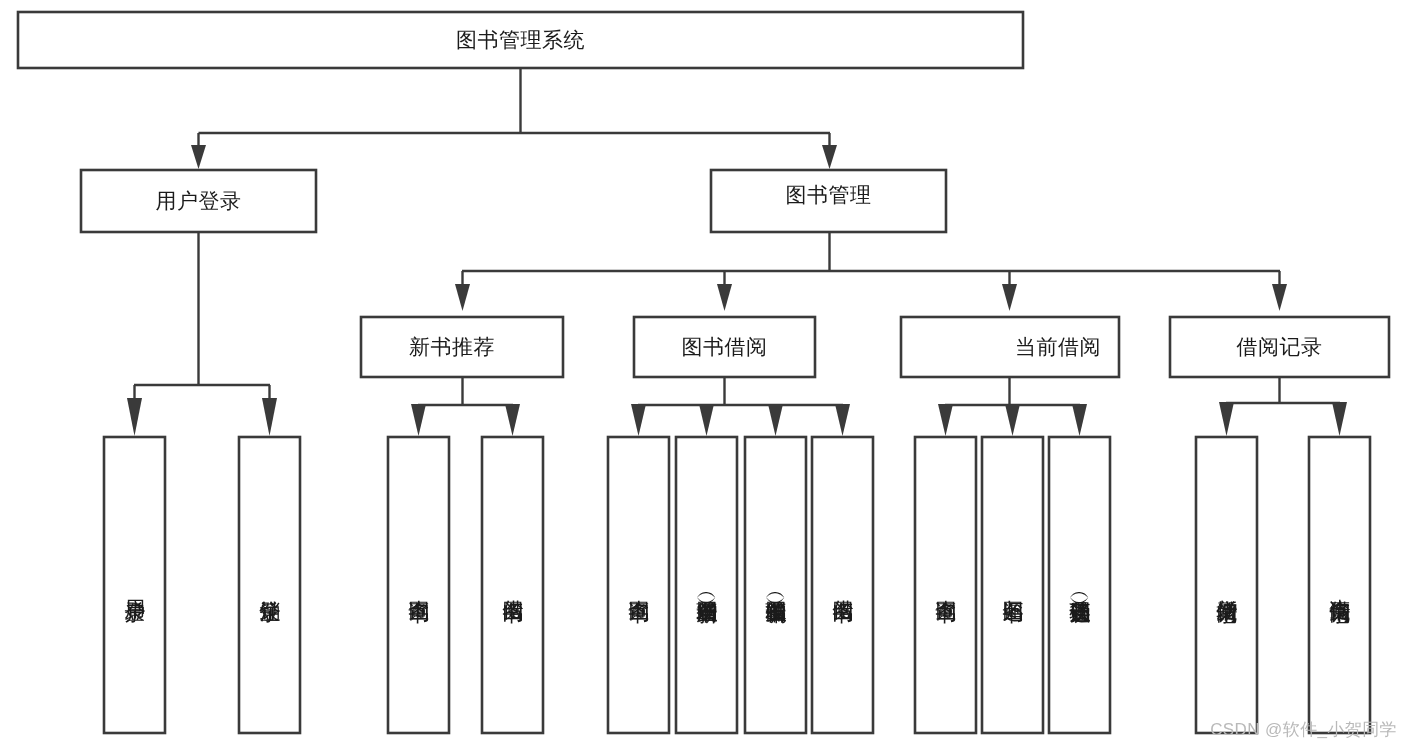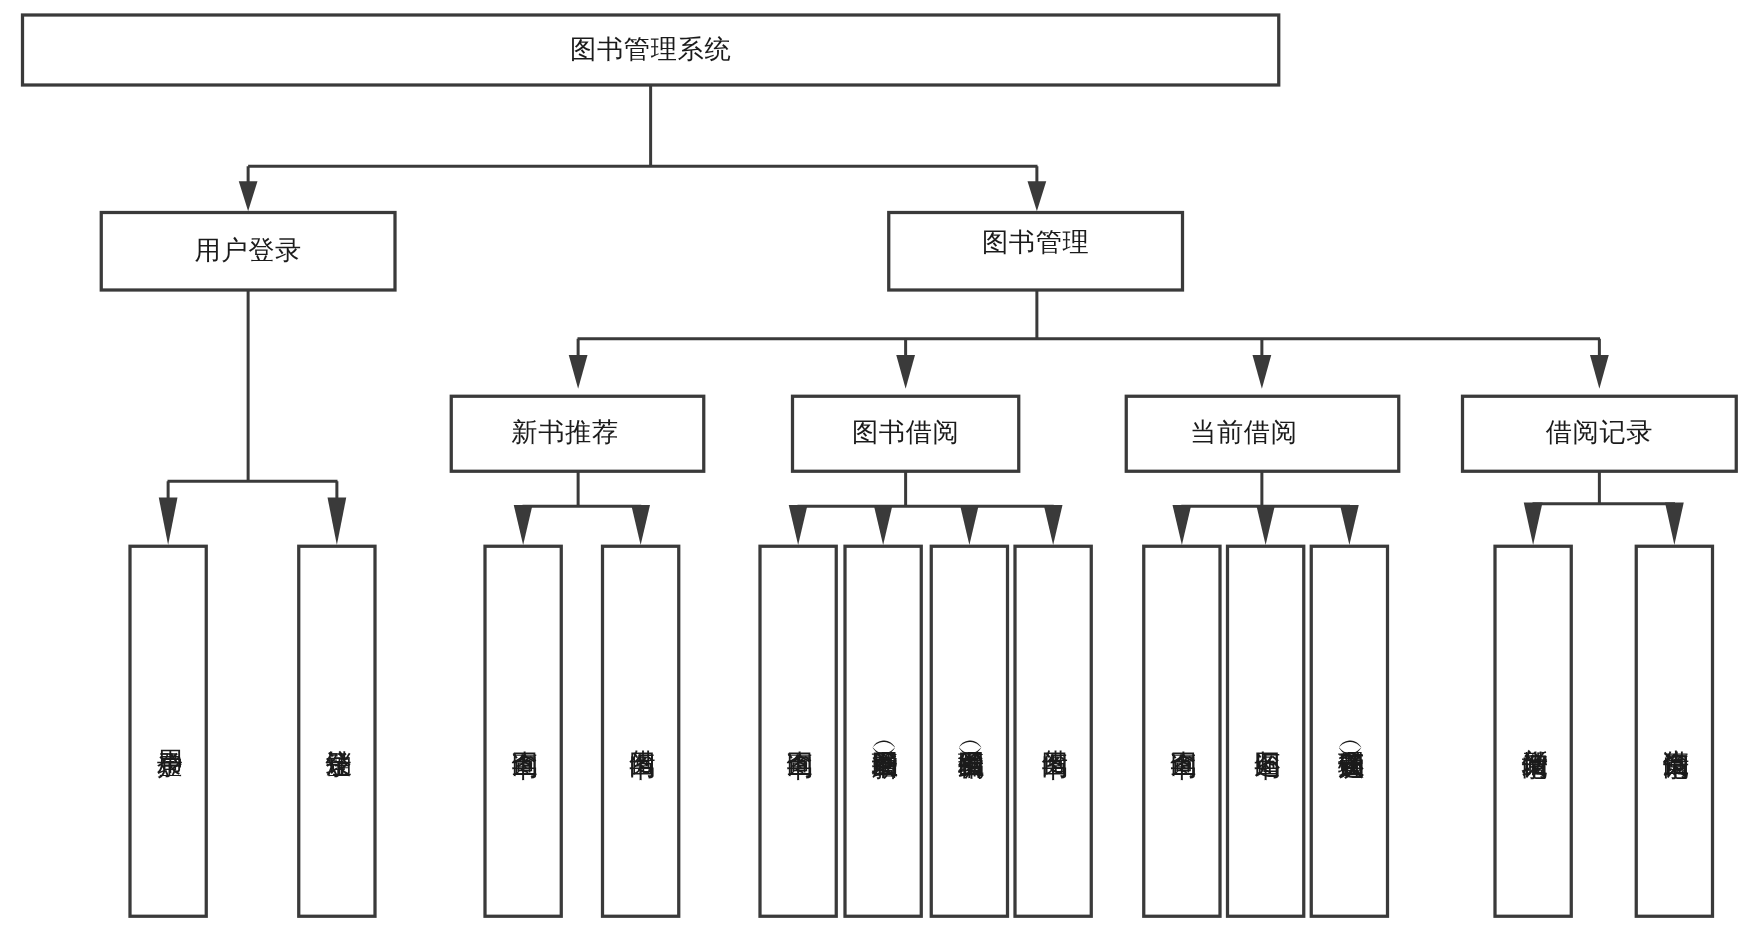--- a/index.html
+++ b/index.html
@@ -190,35 +190,36 @@
     <rect class="node-box" x="1309" y="437" width="61" height="296"></rect>
   </svg>
 
   <div class="node-label-h" style="left:18px; top:12px; width:1005px; height:56px;">图书管理系统</div>
 
   <div class="node-label-h" style="left:81px; top:170px; width:235px; height:62px;">用户登录</div>
   <div class="node-label-h" style="left:711px; top:170px; width:235px; height:50px;">图书管理</div>
 
   <div class="node-label-h" style="left:361px; top:317px; width:182px; height:60px;">新书推荐</div>
   <div class="node-label-h" style="left:634px; top:317px; width:181px; height:60px;">图书借阅</div>
-  <div class="node-label-h" style="left:886px; top:317px; width:218px; height:60px;">当前借阅</div>
+  <div class="node-label-h" style="left:949px; top:317px; width:218px; height:60px;">当前借阅</div>
   <div class="node-label-h" style="left:1170px; top:317px; width:219px; height:60px;border-radius:11px;">借阅记录</div>
 
   <div class="node-label-v" style="left:104px; top:437px; width:61px; height:296px;">用户登录</div>
   <div class="node-label-v" style="left:239px; top:437px; width:61px; height:296px;">注销登录</div>
 
   <div class="node-label-v" style="left:388px; top:437px; width:61px; height:296px;">查询图书</div>
   <div class="node-label-v" style="left:482px; top:437px; width:61px; height:296px;">借阅图书</div>
 
   <div class="node-label-v" style="left:608px; top:437px; width:61px; height:296px;">查询图书</div>
   <div class="node-label-v tight" style="left:676px; top:437px; width:61px; height:296px;">新增图书（管理员）</div>
   <div class="node-label-v tight" style="left:745px; top:437px; width:61px; height:296px;">编辑图书（管理员）</div>
   <div class="node-label-v" style="left:812px; top:437px; width:61px; height:296px;">借阅图书</div>
 
   <div class="node-label-v" style="left:915px; top:437px; width:61px; height:296px;">查询图书</div>
   <div class="node-label-v" style="left:982px; top:437px; width:61px; height:296px;">归还图书</div>
   <div class="node-label-v tight" style="left:1049px; top:437px; width:61px; height:296px;">确认归还（管理员）</div>
 
   <div class="node-label-v" style="left:1196px; top:437px; width:61px; height:296px;">新增借阅记录</div>
   <div class="node-label-v" style="left:1309px; top:437px; width:61px; height:296px;">查询借阅记录</div>
 
+  <div class="watermark">CSDN @软件_小贺同学</div>
 
 </div>
 
 </body></html>

